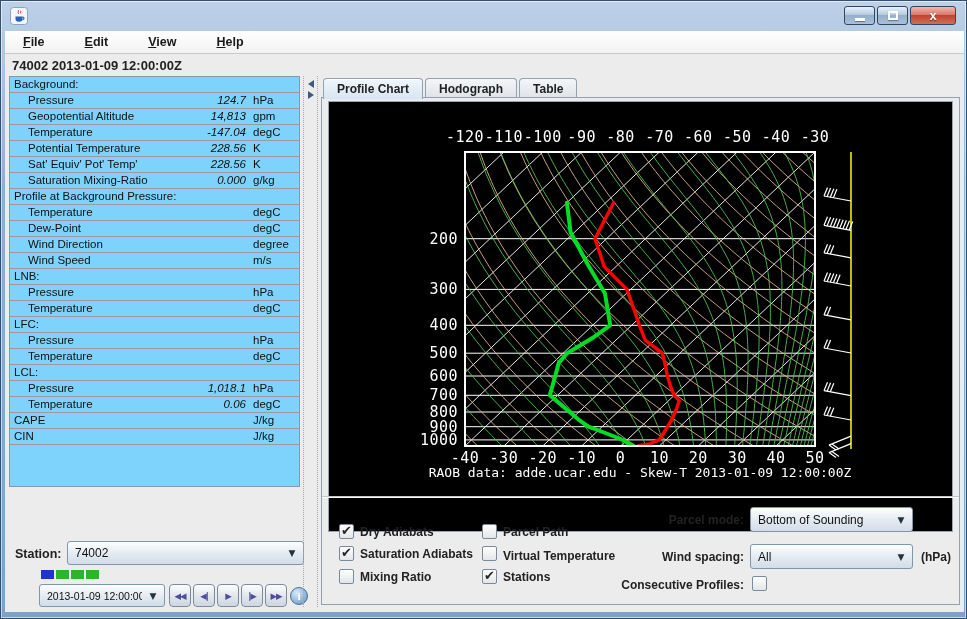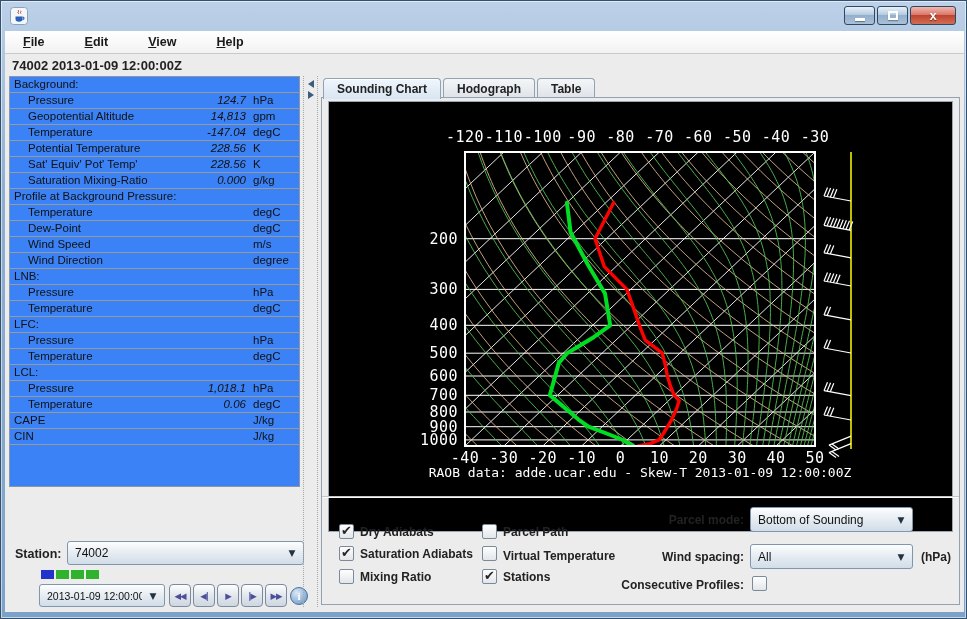--- a/index.html
+++ b/index.html
@@ -31,21 +31,21 @@
     position:absolute; left:0; top:0; width:100%; height:23px;
     background:linear-gradient(#ffffff,#f2f2f2); border-bottom:1px solid #c9c9c9;
     display:flex; align-items:center; padding-left:8px;gap:20px;
   }
   .menu-item { font-size:12.5px; font-weight:bold; color:#1a1a1a; padding:3px 10px; cursor:default; }
   .menu-item u { text-decoration:underline; }
   .station-header { position:absolute; left:7px; top:27px; font-size:13px; font-weight:bold; color:#222; }
   
   .info-panel {
     position:absolute; left:4px; top:45px; width:291px; height:411px;
-    background:#3b82f6; border:1px solid #8a97a6; overflow:hidden;
+    background:#7dd3fc; border:1px solid #8a97a6; overflow:hidden;
   }
   .trow { display:flex; height:16px; line-height:15px; border-bottom:1px solid #9a9a9a;
           font-size:11.5px; color:#111; padding:0 7px 0 4px; }
   .trow.itm { padding-left:18px; }
   .tnum { flex:1; text-align:right;font-style:italic; }
   .tunit { width:46px; text-align:left; padding-left:7px; }
   
   .field-label { position:absolute; font-size:12.5px; font-weight:bold; color:#222; }
   .nimbus-combo {
     position:absolute; border:1px solid #7f96ac; border-radius:3px;
@@ -183,28 +183,28 @@
           <span class="tlabel">Temperature</span>
           <span class="tnum"></span>
           <span class="tunit">degC</span>
         </div>
         <div class="trow itm">
           <span class="tlabel">Dew-Point</span>
           <span class="tnum"></span>
           <span class="tunit">degC</span>
         </div>
         <div class="trow itm">
+          <span class="tlabel">Wind Direction</span>
+          <span class="tnum"></span>
+          <span class="tunit">degree</span>
+        </div>
+        <div class="trow itm">
           <span class="tlabel">Wind Speed</span>
           <span class="tnum"></span>
           <span class="tunit">m/s</span>
-        </div>
-        <div class="trow itm">
-          <span class="tlabel">Wind Direction</span>
-          <span class="tnum"></span>
-          <span class="tunit">degree</span>
         </div>
         <div class="trow hdr">
           <span class="tlabel">LNB:</span>
           <span class="tnum"></span>
           <span class="tunit"></span>
         </div>
         <div class="trow itm">
           <span class="tlabel">Pressure</span>
           <span class="tnum"></span>
           <span class="tunit">hPa</span>
@@ -292,21 +292,21 @@
     <div class="info-btn" style="left:285px; top:556px;">
         <span>i</span>
       </div>
 
     <div class="splitter">
       <span class="split-arrow left"></span>
       <span class="split-arrow right"></span>
     </div>
 
     <div class="tabbar">
-      <span class="tab selected">Sounding Chart</span>
+      <span class="tab selected">Profile Chart</span>
       <span class="tab">Hodograph</span>
       <span class="tab">Table</span>
     </div>
 
     <div class="tab-panel">
       <div class="chart-area">
         <svg id="skewt-svg" width="623" height="378" viewBox="0 0 623 378">
             <defs>
               <clipPath id="plotclip">
                 <rect x="136" y="50" width="350" height="294"></rect>

